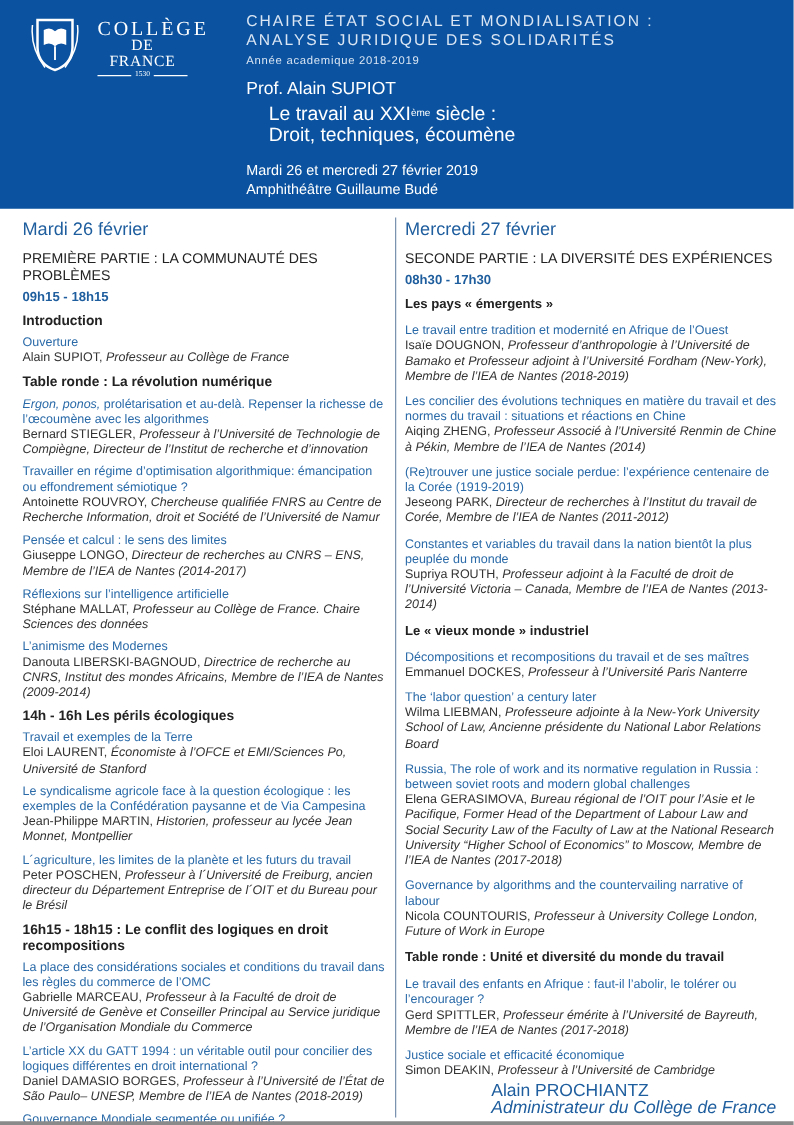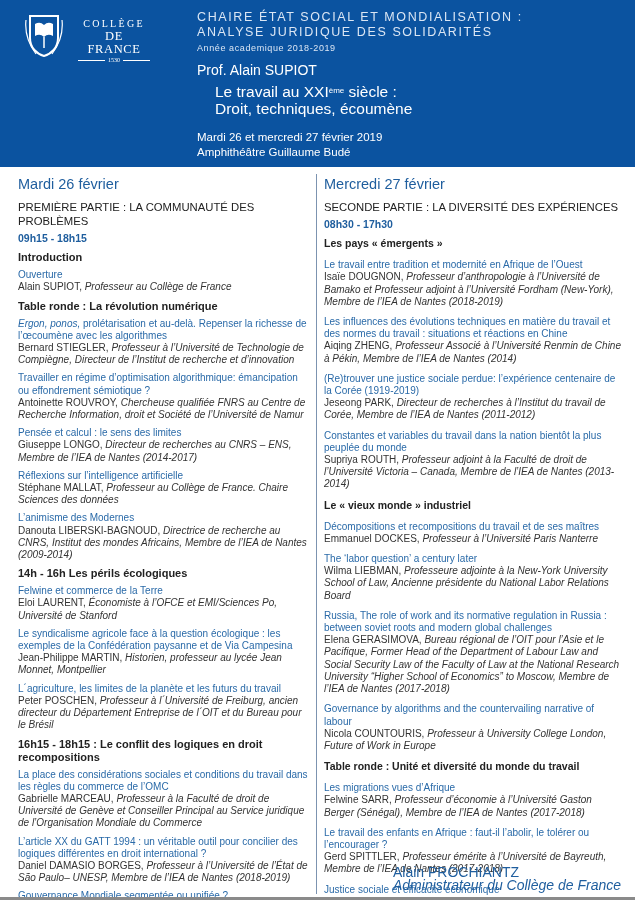--- a/index.html
+++ b/index.html
@@ -2,21 +2,21 @@
 <html><head>
 <meta charset="utf-8">
 <style>
   html, body { margin:0; padding:0; }
   body { width:635px; height:900px; overflow:hidden; background:#ffffff; position:relative;
          font-family:"Liberation Sans", sans-serif; color:#222; }
   .header { position:absolute; left:0; top:0; width:635px; height:167px; background:#0b53a0; color:#fff; }
   .logo { position:absolute; left:24px; top:10px; width:130px; height:56px; }
   .crest { position:absolute; left:0; top:0; width:40px; height:50px; }
   .logo-text { position:absolute; left:54px; top:7px; font-family:"Liberation Serif", serif; color:#fff; text-align:center; width:72px; }
-  .logo-l1 { font-size:10px; letter-spacing:2.3px; line-height:13px;text-align:center; }
+  .logo-l1 { font-size:16px; letter-spacing:2.3px; line-height:13px;text-align:center; }
   .logo-l2 { font-size:12.5px; letter-spacing:0.6px; line-height:13px; }
   .logo-l3 { font-size:6px; line-height:8px; display:flex; align-items:center; gap:3px; justify-content:center; }
   .logo-l3 .rule { flex:1; height:1px; background:#fff; }
   .h-chair { position:absolute; left:197px; top:10px; font-size:12.5px; letter-spacing:1.6px; line-height:15px; color:#dbe6f4; }
   .h-year { position:absolute; left:197px; top:43px; font-size:9px; letter-spacing:0.6px; color:#dbe6f4; }
   .h-prof { position:absolute; left:197px; top:62px; font-size:14px; }
   .h-title { position:absolute; left:215px; top:83px; font-size:15.5px; line-height:17px; }
   .h-title sup { font-size:8px; vertical-align:top; position:relative; top:-1px; }
   .h-dates { position:absolute; left:197px; top:130px; font-size:11.5px; line-height:15px; }
 
@@ -106,21 +106,21 @@
       <div class="talk">
         <div class="t-title"><span>Réflexions sur l’intelligence artificielle</span></div>
         <div class="speaker"><span>Stéphane MALLAT</span><span>, </span><i>Professeur au Collège de France. Chaire Sciences des données</i></div>
       </div>
       <div class="talk">
         <div class="t-title"><span>L’animisme des Modernes</span></div>
         <div class="speaker"><span>Danouta LIBERSKI-BAGNOUD</span><span>, </span><i> Directrice de recherche au CNRS, Institut des mondes Africains, Membre de l’IEA de Nantes (2009-2014)</i></div>
       </div>
       <div class="section">14h - 16h Les périls écologiques</div>
       <div class="talk">
-        <div class="t-title"><span>Felwine et commerce de la Terre</span></div>
+        <div class="t-title"><span>Travail et exemples de la Terre</span></div>
         <div class="speaker"><span>Eloi LAURENT</span><span>, </span><i>Économiste à l’OFCE et EMI/Sciences Po, Université de Stanford</i></div>
       </div>
       <div class="talk">
         <div class="t-title"><span>Le syndicalisme agricole face à la question écologique : les exemples de la Confédération paysanne et de Via Campesina</span></div>
         <div class="speaker"><span>Jean-Philippe MARTIN</span><span>, </span><i>Historien, professeur au lycée Jean Monnet, Montpellier</i></div>
       </div>
       <div class="talk">
         <div class="t-title"><span>L´agriculture, les limites de la planète et les futurs du travail</span></div>
         <div class="speaker"><span>Peter POSCHEN</span><span>, </span><i>Professeur à l´Université de Freiburg, ancien directeur du Département Entreprise de l´OIT et du Bureau pour le Brésil</i></div>
       </div>
@@ -143,21 +143,21 @@
   <div class="day">Mercredi 27 février</div>
   <div class="part">SECONDE PARTIE :  LA DIVERSITÉ DES EXPÉRIENCES</div>
   <div class="time">08h30 - 17h30</div>
   <div class="sections">
       <div class="section">Les pays « émergents »</div>
       <div class="talk">
         <div class="t-title"><span>Le travail entre tradition et modernité en Afrique de l’Ouest</span></div>
         <div class="speaker"><span>Isaïe DOUGNON</span><span>, </span><i>Professeur d’anthropologie à l’Université de Bamako et Professeur adjoint à l’Université Fordham (New-York), Membre de l’IEA de Nantes (2018-2019)</i></div>
       </div>
       <div class="talk">
-        <div class="t-title"><span>Les influences des évolutions techniques en matière du travail et des normes du travail : situations et réactions en Chine</span></div>
+        <div class="t-title"><span>Les concilier des évolutions techniques en matière du travail et des normes du travail : situations et réactions en Chine</span></div>
         <div class="speaker"><span>Aiqing ZHENG</span><span>, </span><i>Professeur Associé à l’Université Renmin de Chine à Pékin, Membre de l’IEA de Nantes (2014)</i></div>
       </div>
       <div class="talk">
         <div class="t-title"><span>(Re)trouver une justice sociale perdue: l’expérience centenaire de la Corée (1919-2019)</span></div>
         <div class="speaker"><span>Jeseong PARK</span><span>, </span><i>Directeur de recherches à l’Institut du travail de Corée, Membre de l’IEA de Nantes (2011-2012)</i></div>
       </div>
       <div class="talk">
         <div class="t-title"><span>Constantes et variables du travail dans la nation bientôt la plus peuplée du monde</span></div>
         <div class="speaker"><span>Supriya ROUTH</span><span>, </span><i>Professeur adjoint à la Faculté de droit de l’Université Victoria – Canada, Membre de l’IEA de Nantes (2013-2014)</i></div>
       </div>
@@ -172,24 +172,20 @@
       </div>
       <div class="talk">
         <div class="t-title"><span>Russia, The role of work and its normative regulation in Russia : between soviet roots and modern global challenges</span></div>
         <div class="speaker"><span>Elena GERASIMOVA</span><span>, </span><i>Bureau régional de l’OIT pour l’Asie et le Pacifique, Former Head of the Department of Labour Law and Social Security Law of the Faculty of Law at the National Research University “Higher School of Economics” to Moscow, Membre de l’IEA de Nantes (2017-2018)</i></div>
       </div>
       <div class="talk">
         <div class="t-title"><span>Governance by algorithms and the countervailing narrative of labour</span></div>
         <div class="speaker"><span>Nicola COUNTOURIS</span><span>, </span><i>Professeur à University College London, Future of Work in Europe</i></div>
       </div>
       <div class="section">Table ronde : Unité et diversité du monde du travail</div>
-      <div class="talk">
-        <div class="t-title"><span>Les migrations vues d’Afrique</span></div>
-        <div class="speaker"><span>Felwine SARR</span><span>, </span><i>Professeur d’économie à l’Université Gaston Berger (Sénégal), Membre de l’IEA de Nantes (2017-2018)</i></div>
-      </div>
       <div class="talk">
         <div class="t-title"><span>Le travail des enfants en Afrique : faut-il l’abolir, le tolérer ou l’encourager ?</span></div>
         <div class="speaker"><span>Gerd SPITTLER</span><span>, </span><i>Professeur émérite à l’Université de Bayreuth, Membre de l’IEA de Nantes (2017-2018)</i></div>
       </div>
       <div class="talk">
         <div class="t-title"><span>Justice sociale et efficacité économique</span></div>
         <div class="speaker"><span>Simon DEAKIN</span><span>, </span><i>Professeur à l’Université de Cambridge</i></div>
       </div>
     </div>
 </div>

